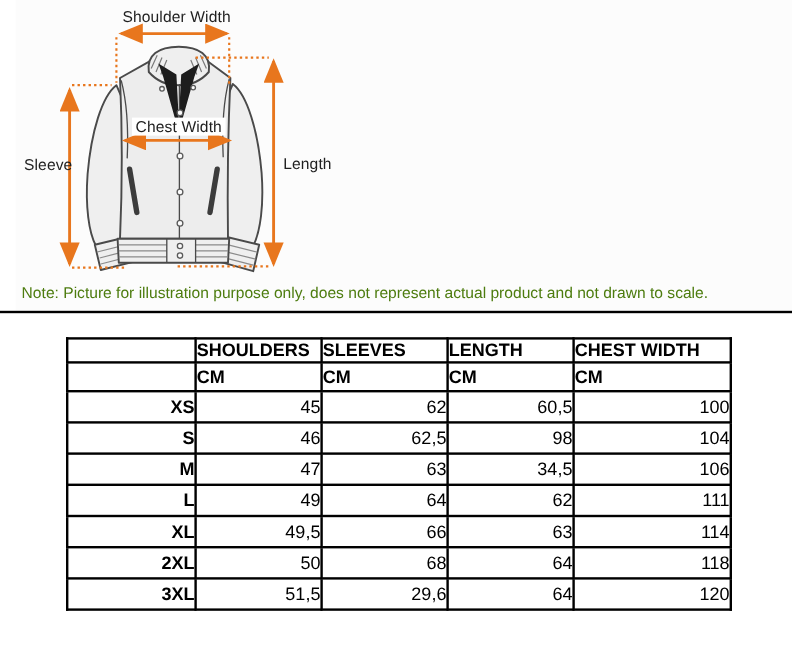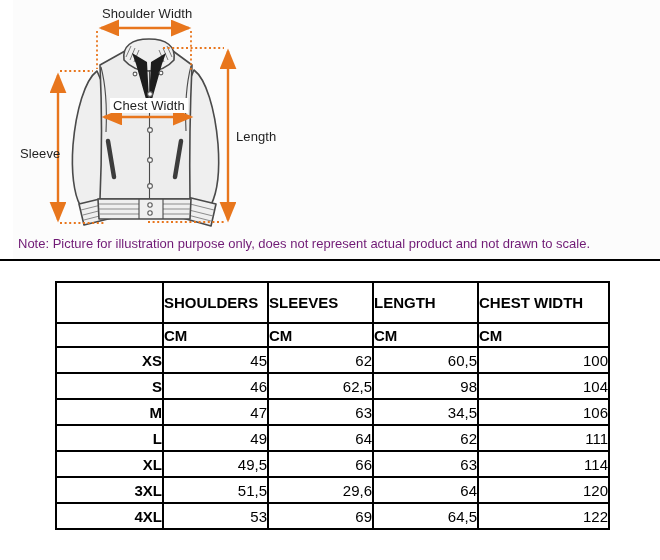--- a/index.html
+++ b/index.html
@@ -24,32 +24,32 @@
   .hatch{ stroke:#7a7a7a; stroke-width:1; fill:none; }
 
   .dlabel{
     position:absolute; font-size:13px; line-height:15px; color:#1f1f1f;
     white-space:nowrap; letter-spacing:0.1px;
   }
   .dlabel.boxed{ background:#ffffff; padding:0 3px; }
 
   .note{
     position:absolute; left:5px; top:236px; font-size:13px; line-height:16px;
-    color:#701a75; white-space:nowrap;
+    color:#4d7c0f; white-space:nowrap;
   }
   .divider{ position:absolute; left:0; top:259px; width:660px; height:2px; background:#000; }
 
   table.size-chart{
     position:absolute; left:55px; top:281px; border-collapse:collapse; table-layout:fixed;
   }
   table.size-chart td, table.size-chart th{
     border:2px solid #000; box-sizing:border-box; padding:0;
     font-size:15px; overflow:hidden; white-space:nowrap; vertical-align:middle;
   }
-  tr.header-row{ height:41px; }
+  tr.header-row{ height:20px; }
   tr.units-row{ height:24px;padding-left:11px; }
   tr.data-row{ height:26px; }
   th.col-h{ font-weight:bold; text-align:left; padding-left:3px; font-size:15.5px; }
   td.unit{ font-weight:bold; text-align:left; padding-left:3px; }
   td.size{ font-weight:bold; text-align:right; padding-left:3px; }
   td.val{ text-align:right; padding-right:4px; font-weight:normal;margin-left:16px; }
 </style>
 </head>
 <body>
 
@@ -112,21 +112,21 @@
     </g>
     <g>
       <line class="arrow" x1="215" y1="51" x2="215" y2="220" marker-start="url(#ah)" marker-end="url(#ah)"></line>
       <line class="dotted" x1="150" y1="48" x2="211" y2="48"></line>
       <line class="dotted" x1="135" y1="222" x2="211" y2="222"></line>
     </g>
   </svg>
 
   <div class="dlabel" style="left:89px; top:6px;">Shoulder Width</div>
   <div class="dlabel boxed" style="left:97px; top:98px;">Chest Width</div>
-  <div class="dlabel" style="left:7px; top:146px;">Sleeve</div>
+  <div class="dlabel" style="left:7px; top:130px;">Sleeve</div>
   <div class="dlabel" style="left:223px; top:129px;">Length</div>
 
   <div class="note">Note: Picture for illustration purpose only, does not represent actual product and not drawn to scale.</div>
 </div>
 
 <div class="divider"></div>
 
 <table class="size-chart">
   <colgroup>
     <col style="width:107px">
@@ -179,27 +179,27 @@
       <td class="val">111</td>
     </tr>
     <tr class="data-row">
       <td class="size">XL</td>
       <td class="val">49,5</td>
       <td class="val">66</td>
       <td class="val">63</td>
       <td class="val">114</td>
     </tr>
     <tr class="data-row">
+      <td class="size">2XL</td>
+      <td class="val">50</td>
+      <td class="val">68</td>
+      <td class="val">64</td>
+      <td class="val">118</td>
+    </tr>
+    <tr class="data-row">
       <td class="size">3XL</td>
       <td class="val">51,5</td>
       <td class="val">29,6</td>
       <td class="val">64</td>
       <td class="val">120</td>
     </tr>
-    <tr class="data-row">
-      <td class="size">4XL</td>
-      <td class="val">53</td>
-      <td class="val">69</td>
-      <td class="val">64,5</td>
-      <td class="val">122</td>
-    </tr>
   </tbody>
 </table>
 
 </body></html>

